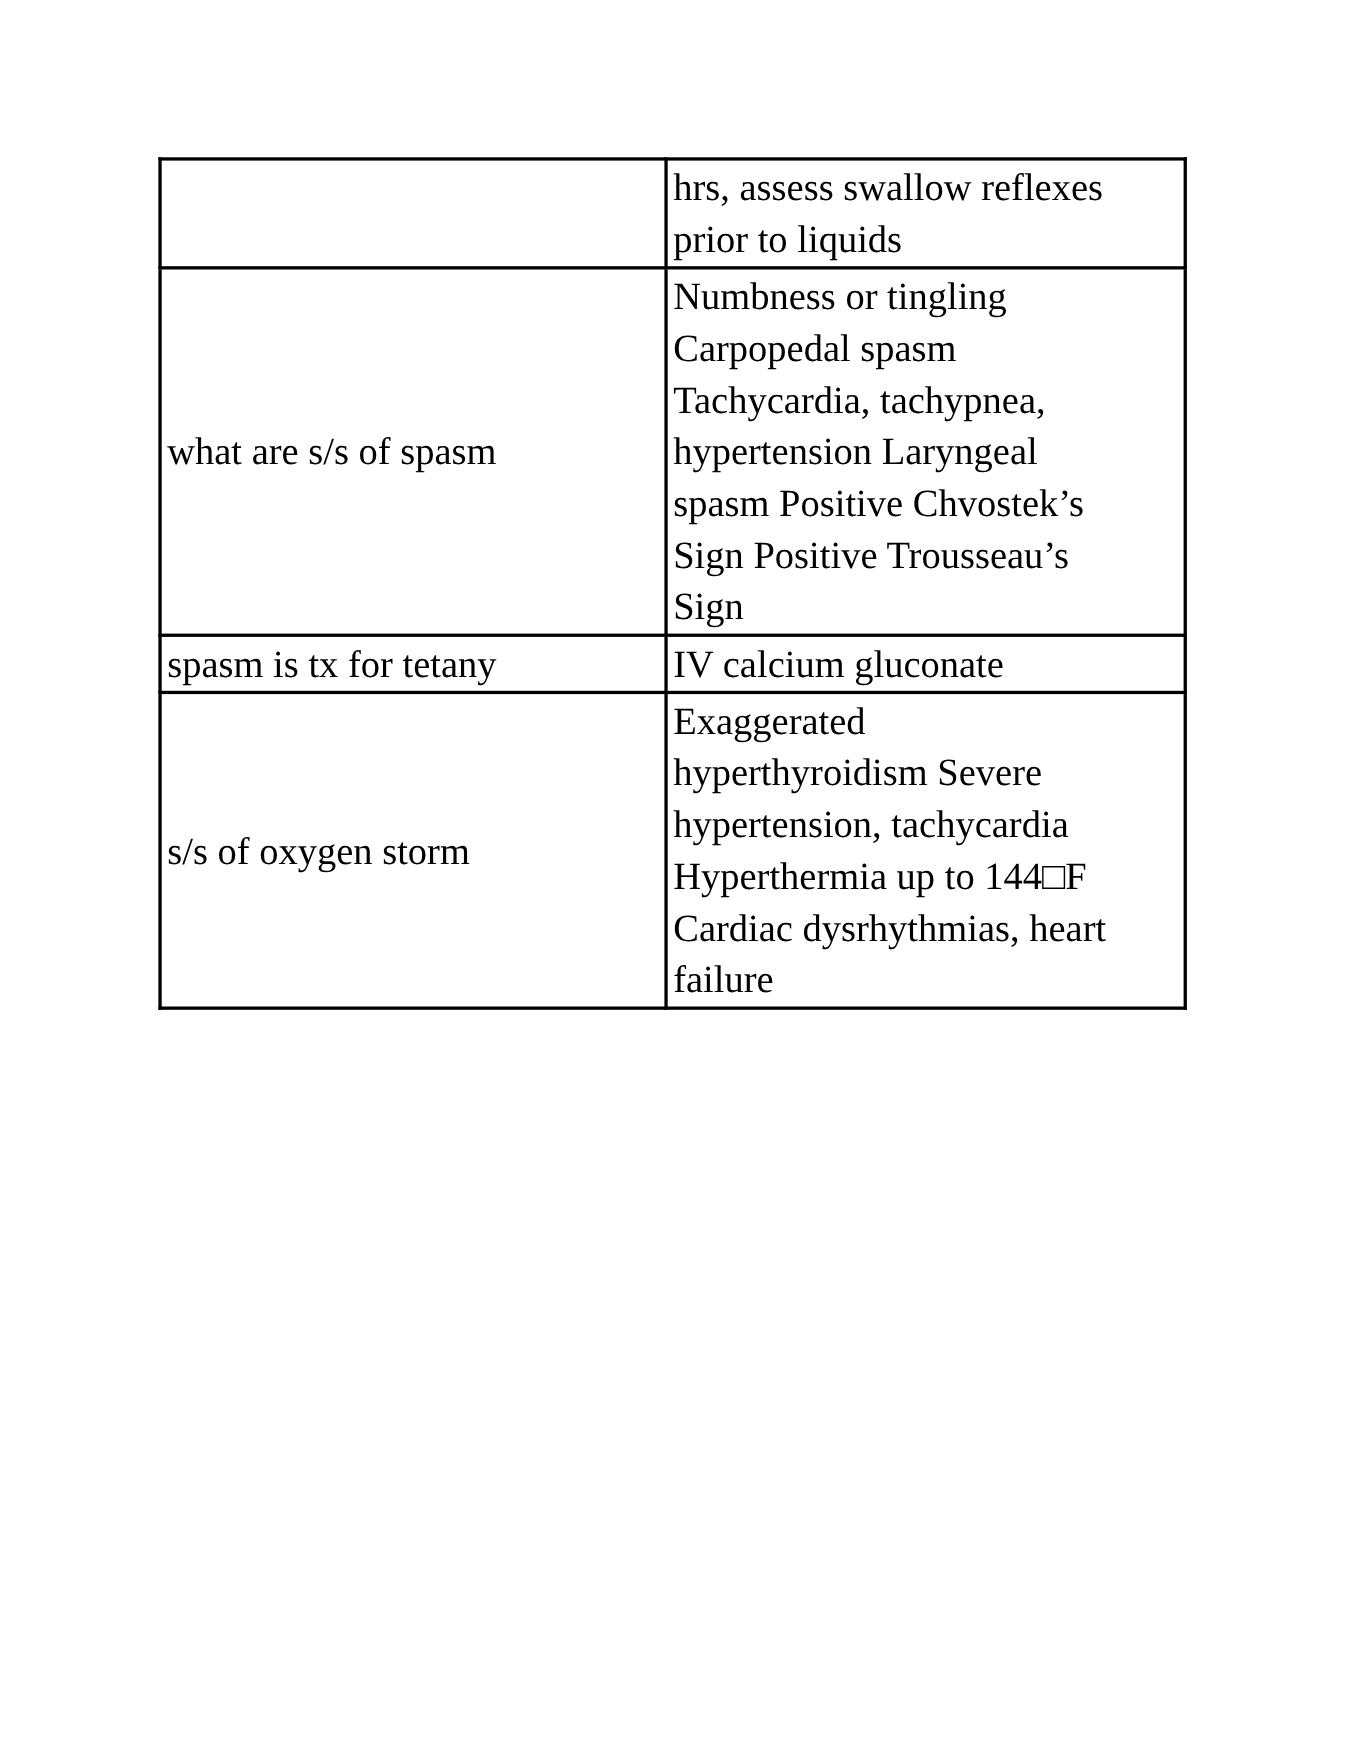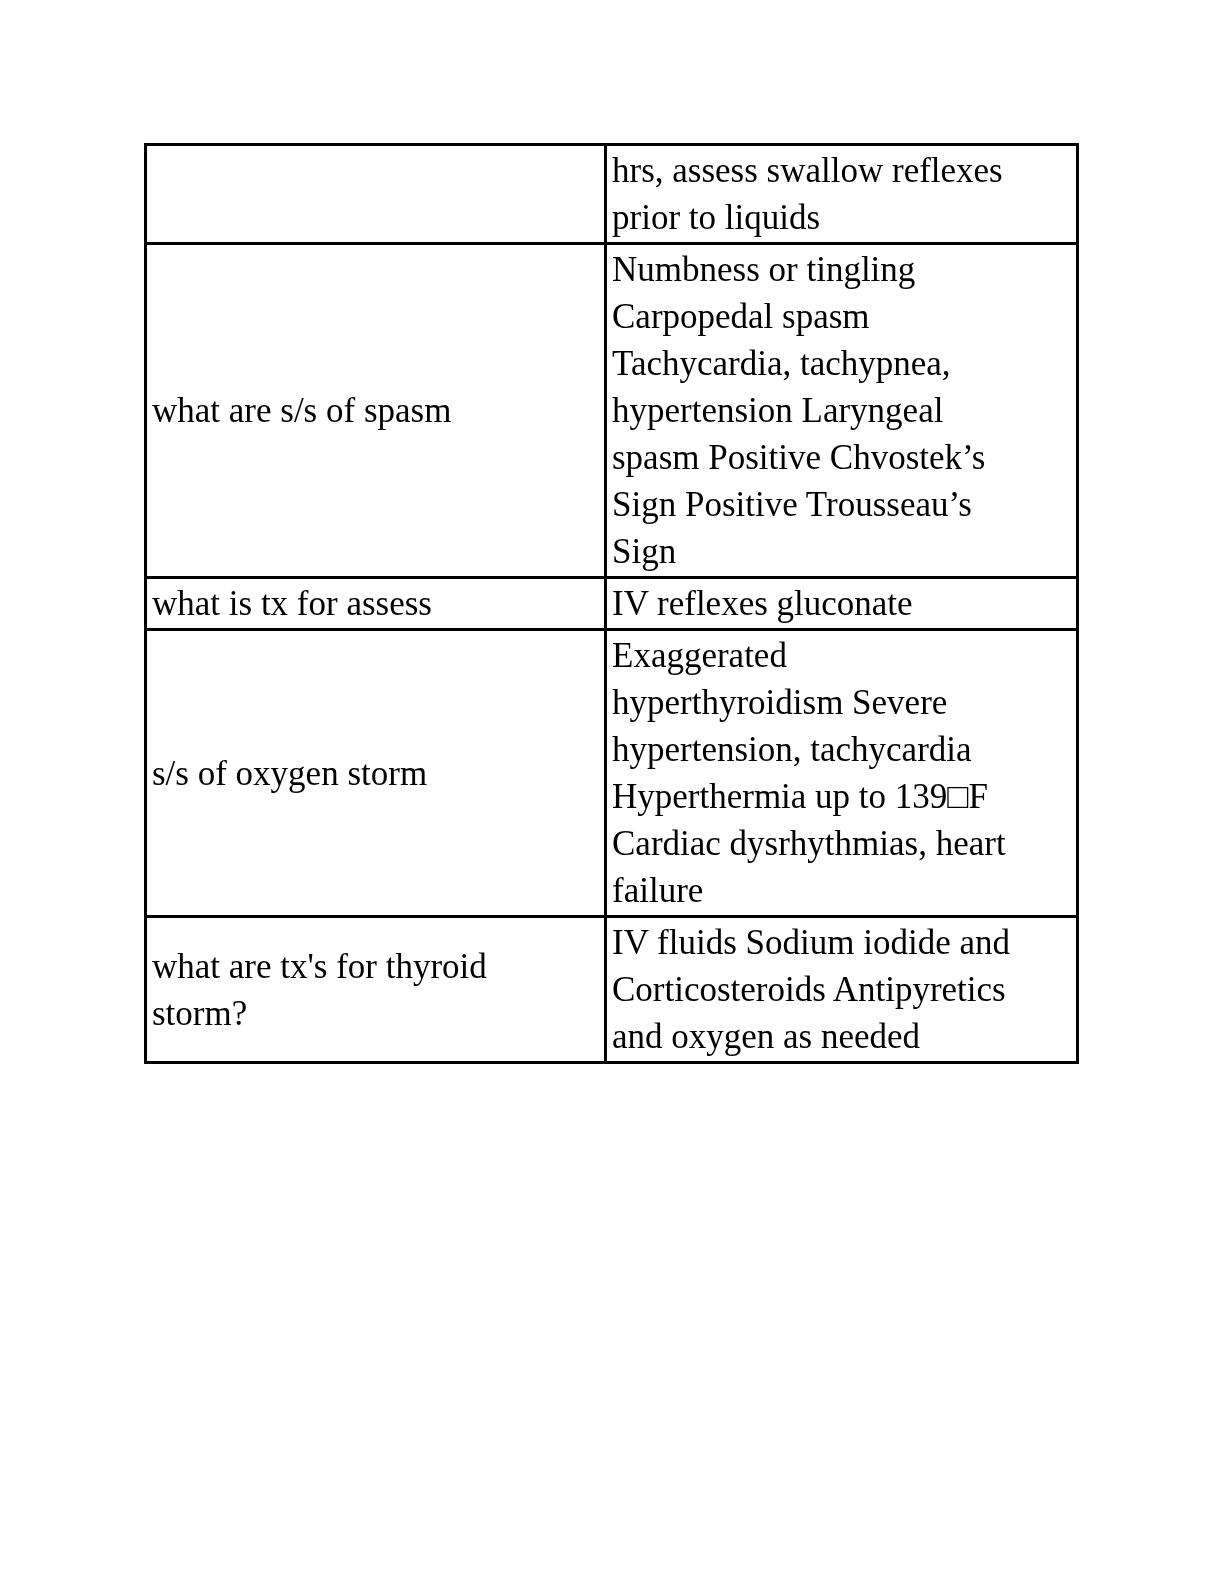--- a/index.html
+++ b/index.html
@@ -49,34 +49,27 @@
           <td class="col-question">what are s/s of spasm</td>
           <td class="col-answer">Numbness or tingling
 Carpopedal spasm
 Tachycardia, tachypnea,
 hypertension Laryngeal
 spasm Positive Chvostek’s
 Sign Positive Trousseau’s
 Sign</td>
         </tr>
         <tr>
-          <td class="col-question">what is tx for assess</td>
-          <td class="col-answer">IV reflexes gluconate</td>
+          <td class="col-question">spasm is tx for tetany</td>
+          <td class="col-answer">IV calcium gluconate</td>
         </tr>
         <tr>
           <td class="col-question">s/s of oxygen storm</td>
           <td class="col-answer">Exaggerated
 hyperthyroidism Severe
 hypertension, tachycardia
-Hyperthermia up to 139□F
+Hyperthermia up to 144□F
 Cardiac dysrhythmias, heart
 failure</td>
-        </tr>
-        <tr>
-          <td class="col-question">what are tx's for thyroid
-storm?</td>
-          <td class="col-answer">IV fluids Sodium iodide and
-Corticosteroids Antipyretics
-and oxygen as needed</td>
         </tr>
       </tbody>
   </table>
 </div>
 
 </body></html>

